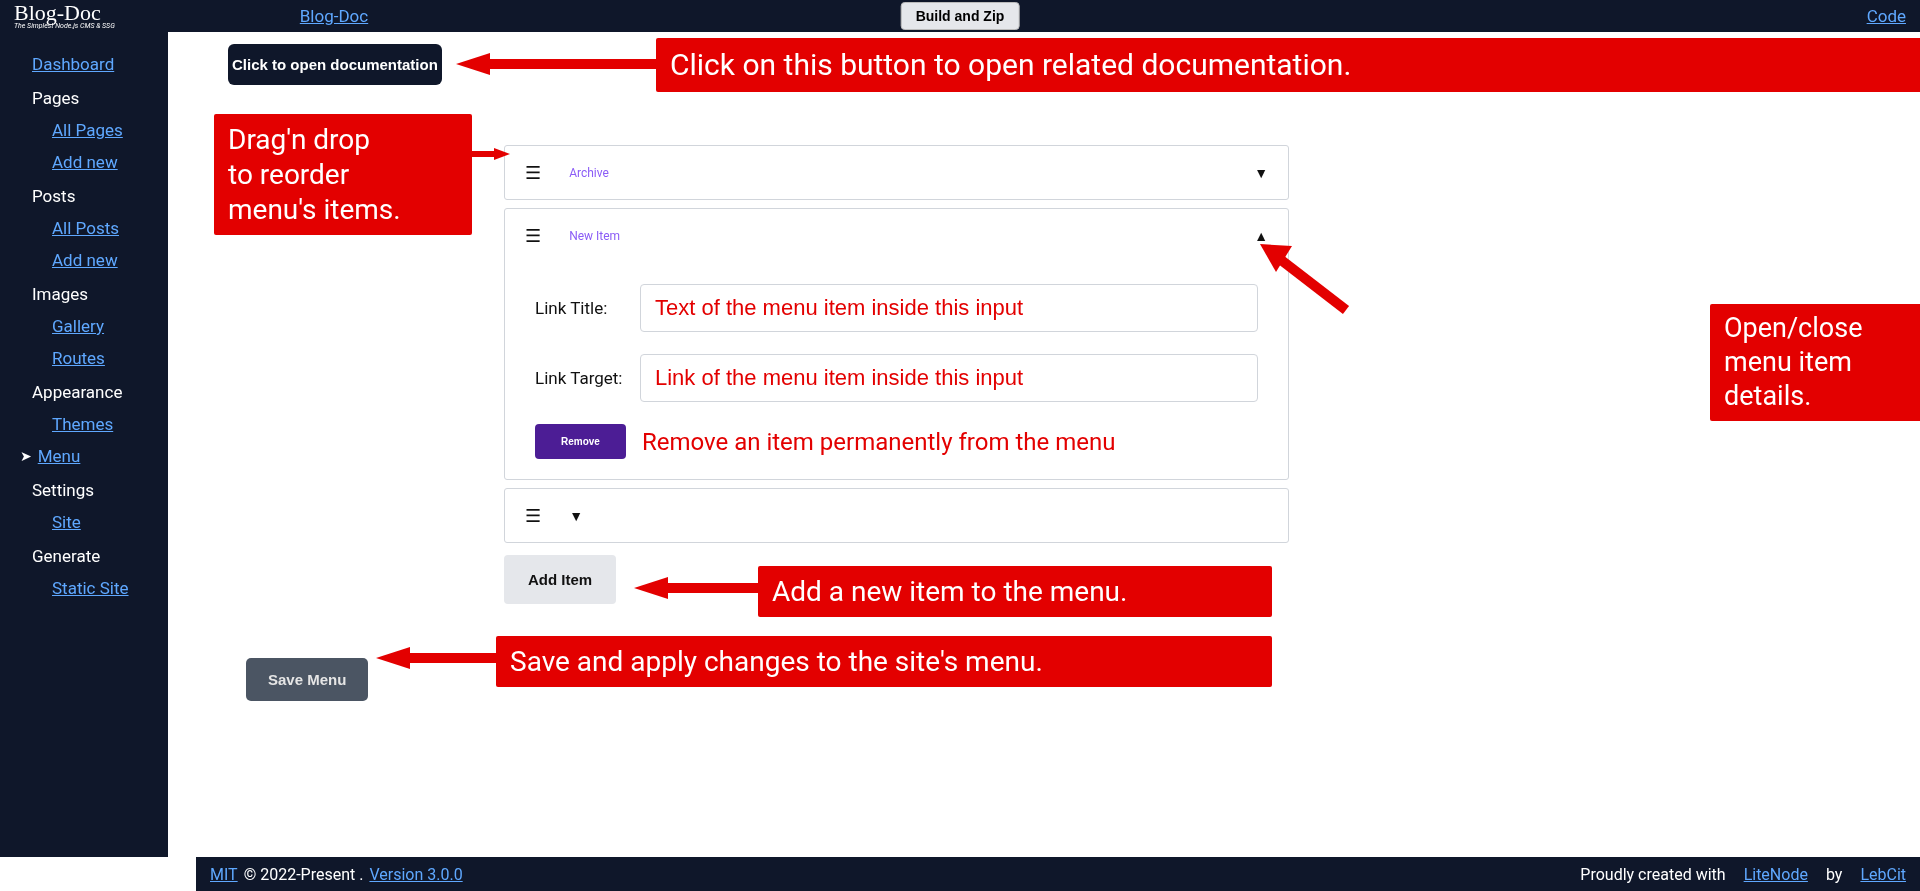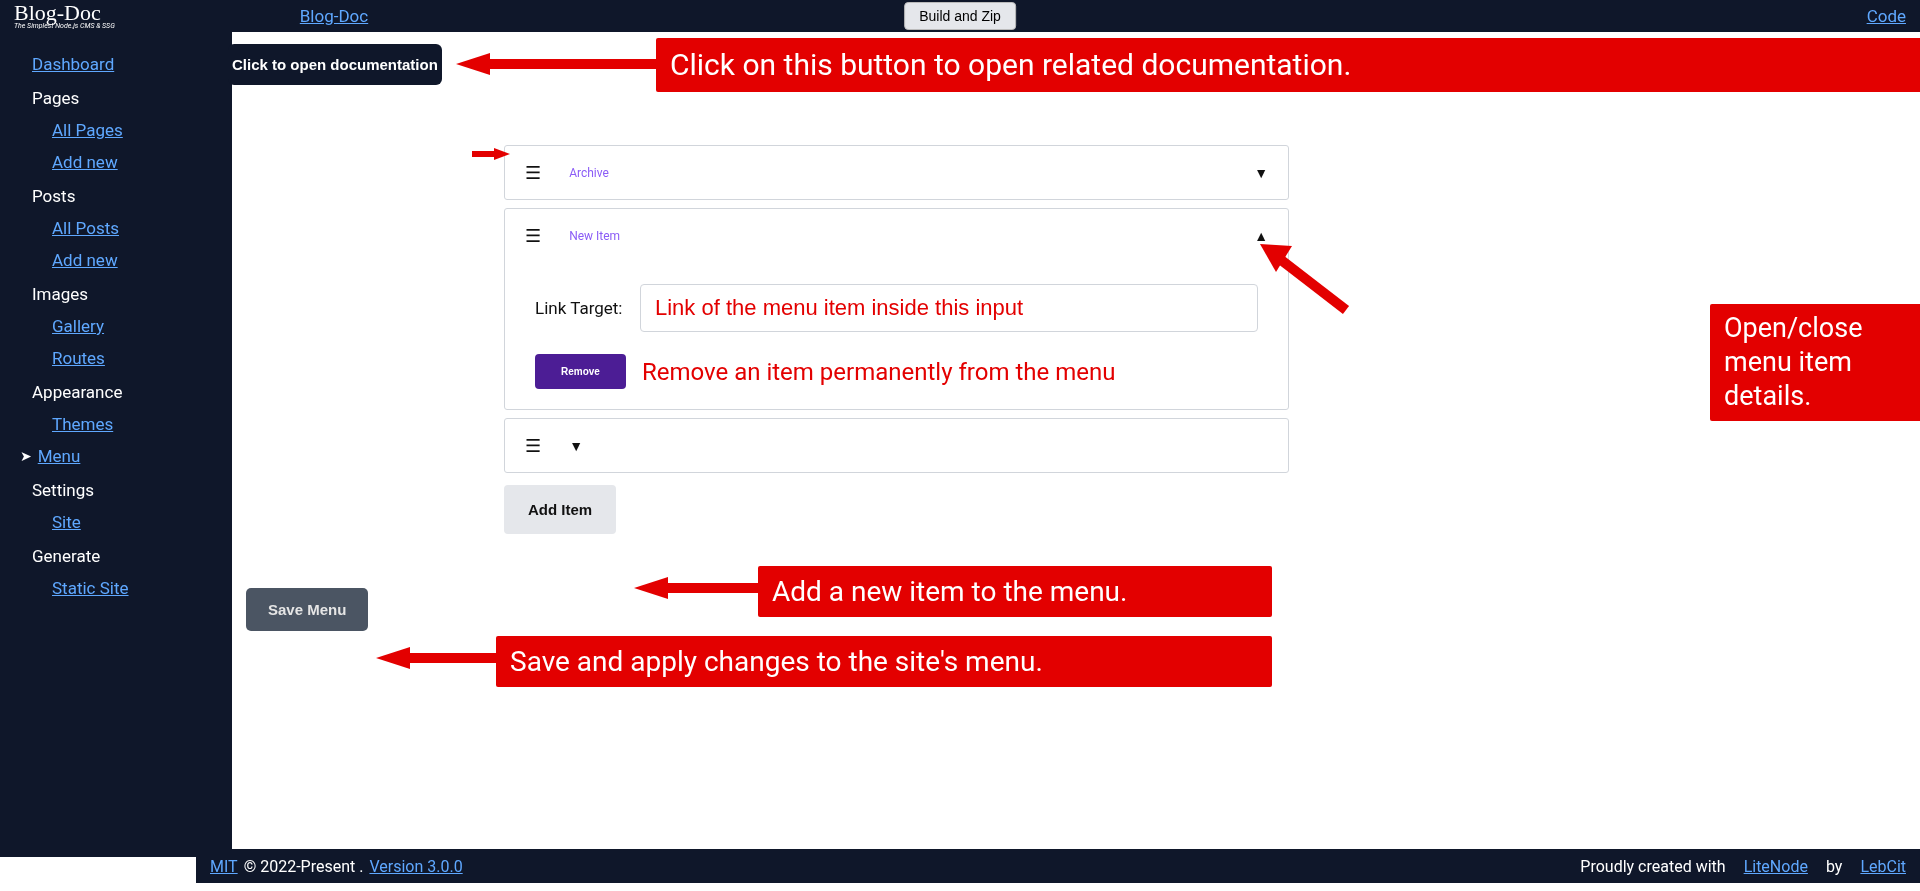--- a/index.html
+++ b/index.html
@@ -5,26 +5,26 @@
   * { box-sizing: border-box; margin: 0; padding: 0; }
   body { font-family: -apple-system, BlinkMacSystemFont, "Segoe UI", Roboto, sans-serif; background: #fff; color: #111; overflow-x: hidden; }
   
   
   .topbar { position: fixed; top: 0; left: 0; right: 0; height: 32px; background: #0f172a; display: flex; align-items: center; padding: 0 14px; z-index: 100; }
   .logo { color: #fff; font-family: "Brush Script MT", cursive; font-size: 22px; line-height: 1; }
   .logo-sub { color: #fff; font-size: 7px; font-style: italic; margin-top: -2px; }
   .logo-wrap { display: flex; flex-direction: column; }
   .topbar-link-left { margin-left: 185px; color: #5fa8ff; text-decoration: underline; font-size: 17px; }
   .topbar-center { position: absolute; left: 50%; transform: translateX(-50%); }
-  .btn-buildzip { background: #e5e7eb; border: 1px solid #bbb; border-radius: 4px; padding: 5px 14px; font-size: 14px; font-weight: 400; cursor: pointer; }
+  .btn-buildzip { background: #e5e7eb; border: 1px solid #bbb; border-radius: 4px; padding: 5px 14px; font-size: 14px; font-weight: 700; cursor: pointer; }
   .topbar-right { margin-left: auto; }
   .topbar-right a { color: #5fa8ff; text-decoration: underline; font-size: 17px; }
   
   
-  .sidebar { position: fixed; top: 32px; left: 0; bottom: 34px; width: 232px; background: #0f172a; color: #fff; padding: 16px 0; overflow-y: auto; }
+  .sidebar { position: fixed; top: 32px; left: 0; bottom: 34px; width: 168px; background: #0f172a; color: #fff; padding: 16px 0; overflow-y: auto; }
   .side-link { display: block; padding: 6px 32px; color: #5fa8ff; text-decoration: underline; font-size: 17px; }
   .side-section { padding: 8px 32px 6px; color: #fff; font-size: 17px; }
   .side-sub { padding-left: 52px !important; }
   .side-active-row { display: flex; align-items: center; padding: 6px 20px; }
   .side-arrow { color: #fff; font-size: 14px; margin-right: 6px; }
   .side-active { color: #5fa8ff; text-decoration: underline; font-size: 17px; }
   
   
   .sidebar-bottom { position: fixed; left: 12px; bottom: 4px; z-index: 101; }
   .sidebar-bottom .logo { font-size: 22px; }
@@ -51,21 +51,21 @@
   .form-label { width: 105px; font-size: 17px; color: #111; text-align: left; }
   .form-input { flex: 1; border: 1px solid #d1d5db; border-radius: 4px; padding: 10px 14px; font-size: 22px; color: #e30000; }
   .btn-remove { background: #4c1d95; color: #fff; border: none; border-radius: 4px; padding: 12px 26px; font-size: 10px; font-weight: 700; cursor: pointer; }
   .remove-row { display: flex; align-items: center; gap: 16px; }
   .remove-note { color: #e30000; font-size: 24px; }
   
   .btn-additem { background: #e5e7eb; color: #111; border: none; border-radius: 4px; padding: 16px 24px; font-size: 15px; font-weight: 700; cursor: pointer; margin-top: 4px; }
   .btn-savemenu { background: #4b5563; color: #e5e5e5; border: none; border-radius: 5px; padding: 13px 22px; font-size: 15px; font-weight: 700; cursor: pointer; margin-top: 54px; margin-left: 0; }
   
   
-  .footer { position: fixed; left: 196px; right: 0; bottom: 8px; height: 34px; background: #0f172a; color: #fff; display: flex; align-items: center; padding: 0 14px; font-size: 16px; z-index: 90; }
+  .footer { position: fixed; left: 196px; right: 0; bottom: 0; height: 34px; background: #0f172a; color: #fff; display: flex; align-items: center; padding: 0 14px; font-size: 16px; z-index: 90; }
   .footer a { color: #5fa8ff; text-decoration: underline; }
   .footer-left { display: flex; gap: 6px; align-items: center; }
   .footer-right { margin-left: auto; display: flex; gap: 18px; align-items: center; }
 </style>
 </head>
 <body>
 
 <div class="topbar">
   <div class="logo-wrap">
     <div class="logo">Blog-Doc</div>
@@ -112,20 +112,23 @@
   <button class="btn-darknavy" style="margin-left:14px;">Click to open documentation</button>
 
   
   <div class="callout" style="top:6px; left:460px; right:-6px; font-size:30px;">Click on this button to open related documentation.</div>
   <svg class="arrow-svg" style="top:18px; left:260px;" width="200" height="30">
     <line x1="200" y1="14" x2="30" y2="14" stroke="#e30000" stroke-width="10"></line>
     <polygon points="0,14 34,3 34,25" fill="#e30000"></polygon>
   </svg>
 
   
+  <div class="callout" style="top:82px; left:18px; white-space:pre-line; width:258px;">Drag'n drop
+to reorder
+menu's items.</div>
   <svg class="arrow-svg" style="top:112px; left:276px;" width="38" height="20">
     <line x1="0" y1="10" x2="24" y2="10" stroke="#e30000" stroke-width="6"></line>
     <polygon points="38,10 22,4 22,16" fill="#e30000"></polygon>
   </svg>
 
   
   <div class="cards-col">
     
     <div class="card-row">
       <div class="card-header">
@@ -136,20 +139,24 @@
     </div>
 
     
     <div class="card-row">
       <div class="card-header">
         <span class="drag-handle">☰</span>
         <span class="card-title">New Item</span>
         <span class="card-caret">▲</span>
       </div>
       <div class="card-body">
+        <div class="form-row">
+          <label class="form-label">Link Title:</label>
+          <input class="form-input" type="text" value="Text of the menu item inside this input" style="">
+        </div>
         <div class="form-row">
           <label class="form-label">Link Target:</label>
           <input class="form-input" type="text" value="Link of the menu item inside this input" style="">
         </div>
         <div class="remove-row">
           <button class="btn-remove">Remove</button>
           <span class="remove-note">Remove an item permanently from the menu</span>
         </div>
       </div>
     </div>

